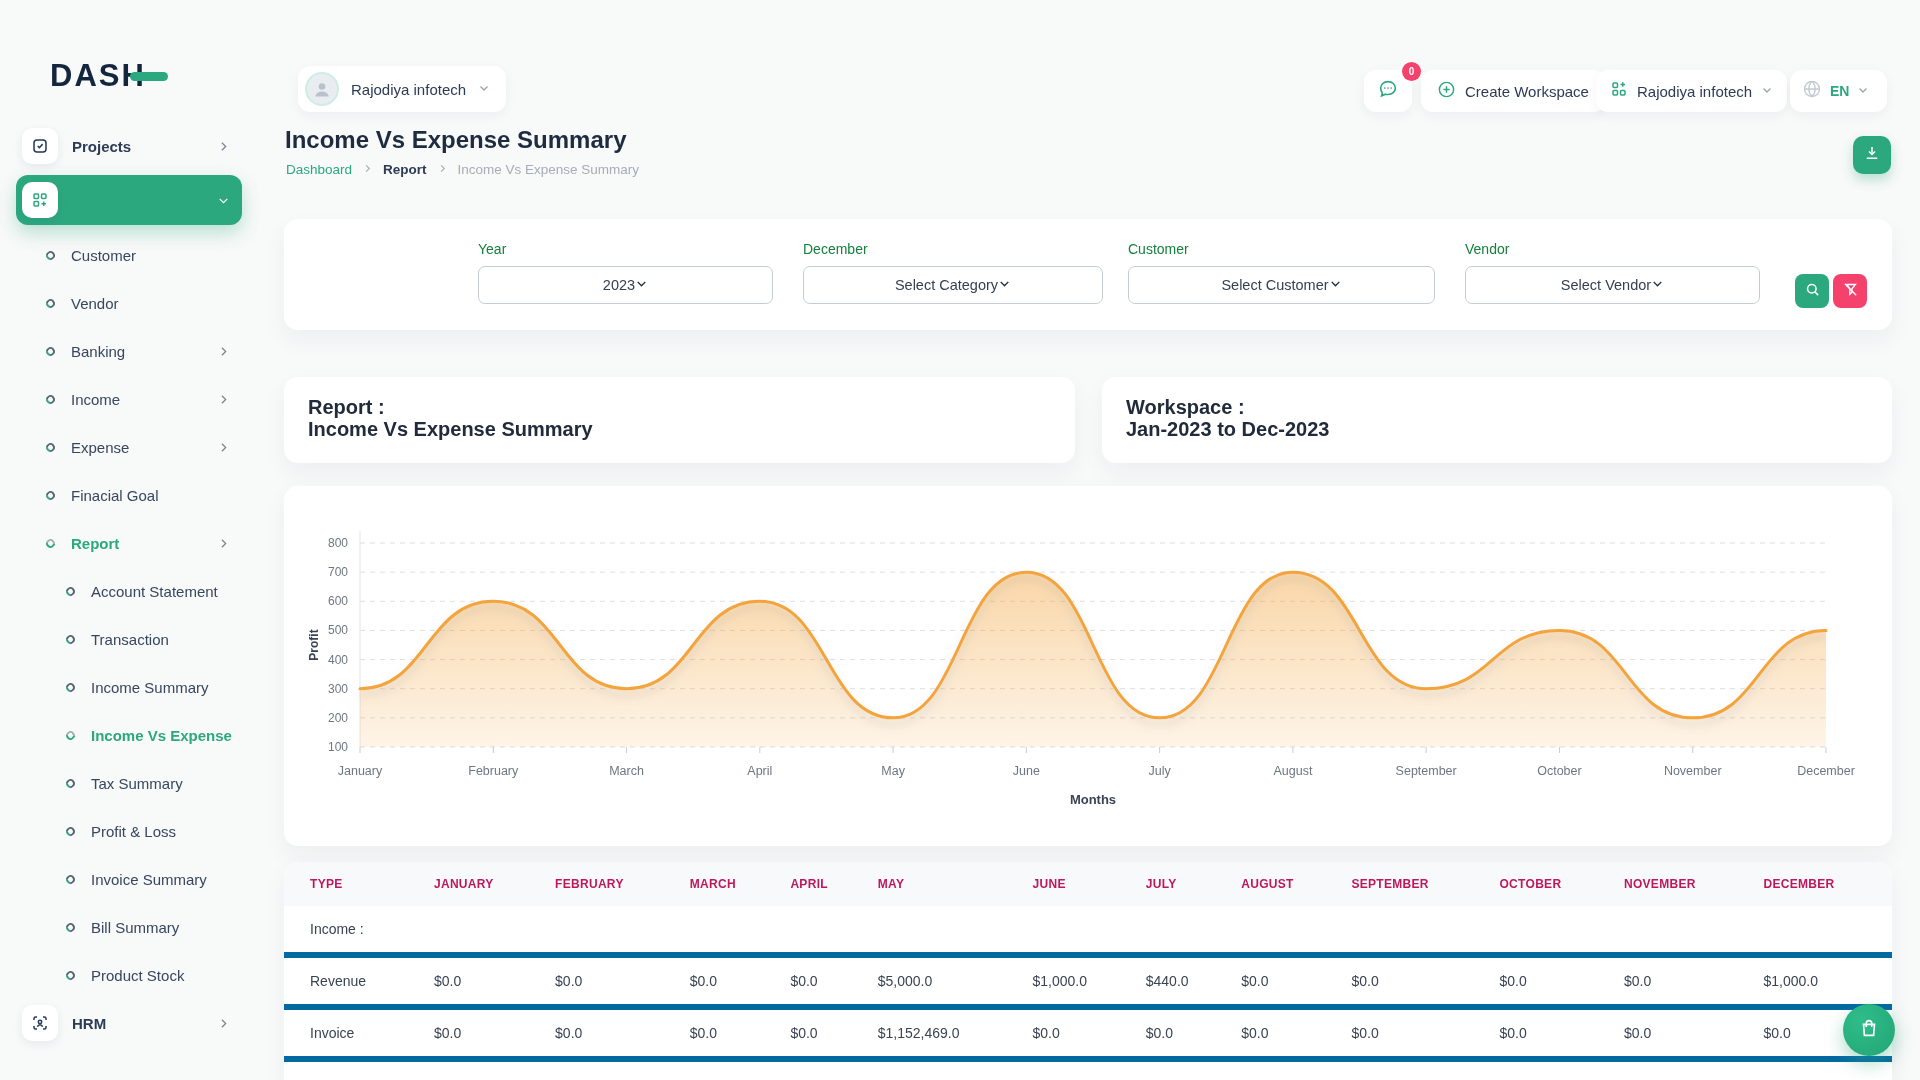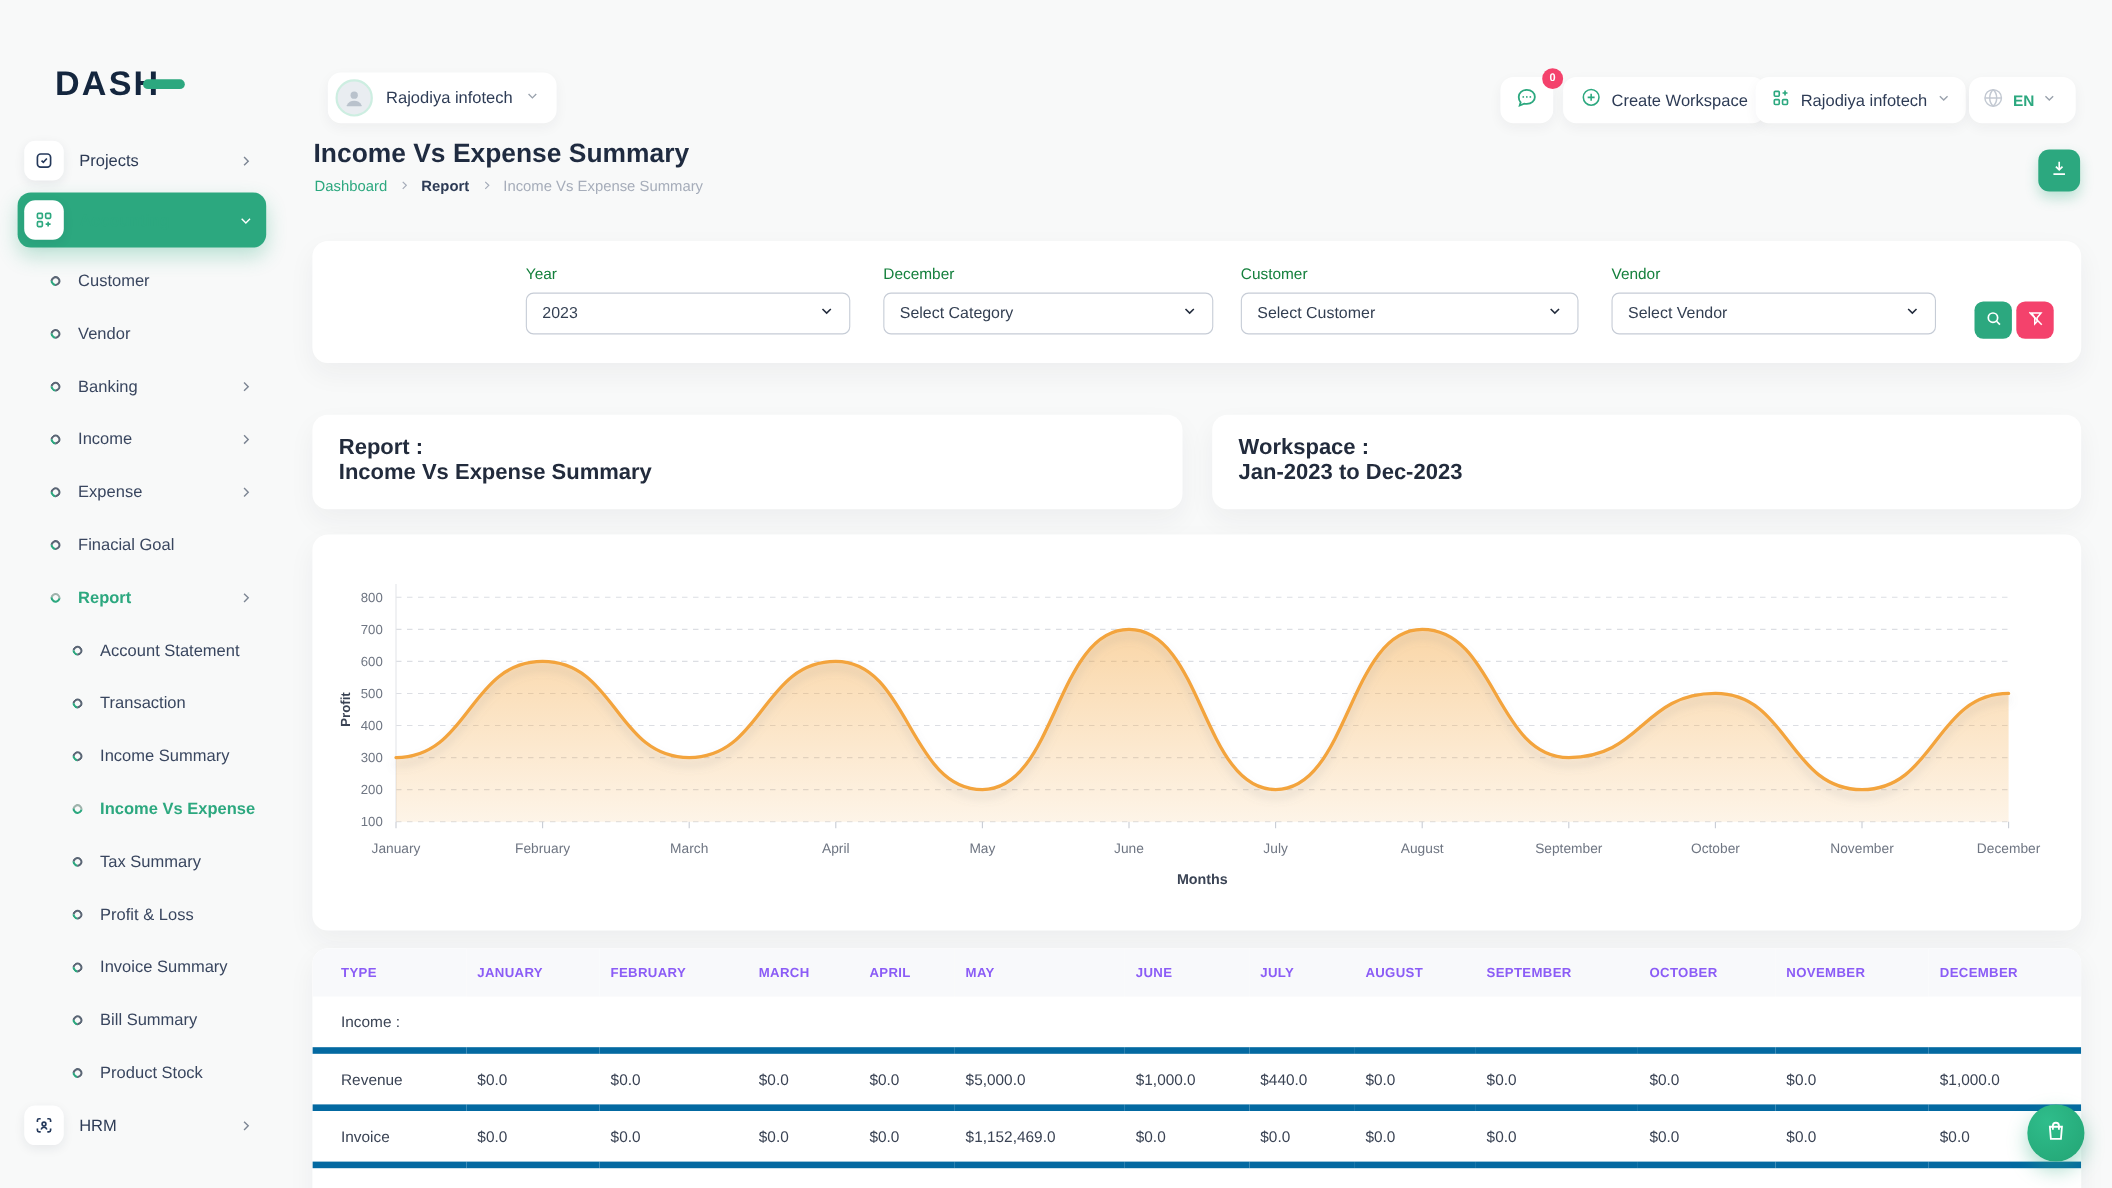--- a/index.html
+++ b/index.html
@@ -18,21 +18,21 @@
     font-family:"Liberation Sans","DejaVu Sans",sans-serif;
   }
   
   .sidebar{position:absolute;left:16px;top:56px;width:226px}
   .logo{display:flex;align-items:center;height:40px;margin:0 0 26px 34px}
   .logo-text{font-size:31px;font-weight:800;color:#14263e;letter-spacing:2px;font-stretch:condensed}
   .logo-bar{width:38px;height:9px;background:var(--green);border-radius:5px;margin-left:-16px;position:relative;z-index:2}
   .menu-row{height:48px;display:flex;align-items:center;position:relative;padding-left:6px;cursor:pointer}
   .icon-box{width:36px;height:36px;background:#fff;border-radius:10px;box-shadow:0 3px 10px rgba(30,40,60,.08);
     display:flex;align-items:center;justify-content:center;margin-right:14px;flex:none}
-  .menu-row.top .label{font-size:15px;font-weight:400;color:#2d3b55}
+  .menu-row.top .label{font-size:15px;font-weight:700;color:#2d3b55}
   .menu-row.pill{background:var(--green);border-radius:12px;height:50px;margin:5px 0 6px;box-shadow:0 8px 18px rgba(44,168,127,.3)}
   .menu-row.pill .label{color:#fff}
   .menu-row.pill .chev svg{stroke:#fff}
   .menu-row.sub{padding-left:30px}
   .menu-row.subsub{padding-left:50px}
   .ring{width:9px;height:9px;border:2px solid #5b6675;border-radius:50%;border-left-color:var(--green);
     transform:rotate(-40deg);margin-right:16px;flex:none}
   .ring-active{border-color:#9fb3ac;border-left-color:var(--green);border-bottom-color:var(--green)}
   .menu-row .label{font-size:15px;color:#39465f;white-space:nowrap}
   .menu-row.active > .label{color:var(--green);font-weight:700}
@@ -61,35 +61,35 @@
   .bc-cur{color:#a6adba}
   .bc-sep svg{stroke:#a6adba}
   .dl-btn{position:absolute;left:1853px;top:136px;width:38px;height:38px;border-radius:10px;background:var(--green);
     display:flex;align-items:center;justify-content:center;cursor:pointer;box-shadow:0 6px 12px rgba(44,168,127,.3)}
   
   .card{position:absolute;background:#fff;border-radius:14px;box-shadow:var(--card-shadow)}
   .filter-card{left:284px;top:219px;width:1608px;height:111px}
   .fgroup{position:absolute}
   .fgroup .flabel{font-size:14px;color:#15803d;display:block;margin-bottom:9px}
   .select-box{height:38px;border:1px solid #c6ccd6;border-radius:7px;display:flex;align-items:center;
-    padding:2px 14px;justify-content:space-between;cursor:pointer;background:#fff}
+    padding:2px 14px;justify-content:center;cursor:pointer;background:#fff}
   .select-box .value{font-size:14.5px;color:#333f52}
   .sq-btn{position:absolute;width:34px;height:34px;border-radius:8px;display:flex;align-items:center;justify-content:center;cursor:pointer;border:none}
   .search-btn{left:1511px;top:55px;background:var(--green)}
   .reset-btn{left:1549px;top:55px;background:var(--danger)}
   .info-card{padding:19px 24px;font-size:20px;font-weight:700;color:#222b3c;line-height:22px}
   .info-report{left:284px;top:377px;width:791px;height:86px}
   .info-duration{left:1102px;top:377px;width:790px;height:86px}
   
   .chart-card{left:284px;top:486px;width:1608px;height:360px}
   .chart-card svg{display:block}
   
   .table-card{left:284px;top:862px;width:1608px;height:260px;overflow:hidden}
   table{width:100%;border-collapse:collapse}
-  thead th{background:#f8f9fb;font-size:12px;font-weight:700;color:#8b5cf6;text-transform:uppercase;
+  thead th{background:#f8f9fb;font-size:12px;font-weight:700;color:#be185d;text-transform:uppercase;
     text-align:left;padding:15px 10px;letter-spacing:.3px;white-space:nowrap}
   thead th:first-child{padding-left:26px;border-top-left-radius:14px}
   thead th:last-child{border-top-right-radius:14px}
   tbody td{font-size:14px;color:#3a4354;padding:15px 10px;border-top:6px solid #0369a1;white-space:nowrap}
   tbody tr:first-child td{border-top:none}
   tbody td:first-child{padding-left:26px}
   
   .fab{position:absolute;left:1843px;top:1004px;width:52px;height:52px;border-radius:50%;
     background:radial-gradient(circle at 35% 30%,#2fbd8b,#23a474);display:flex;align-items:center;justify-content:center;
     box-shadow:0 8px 18px rgba(44,168,127,.4);cursor:pointer}

